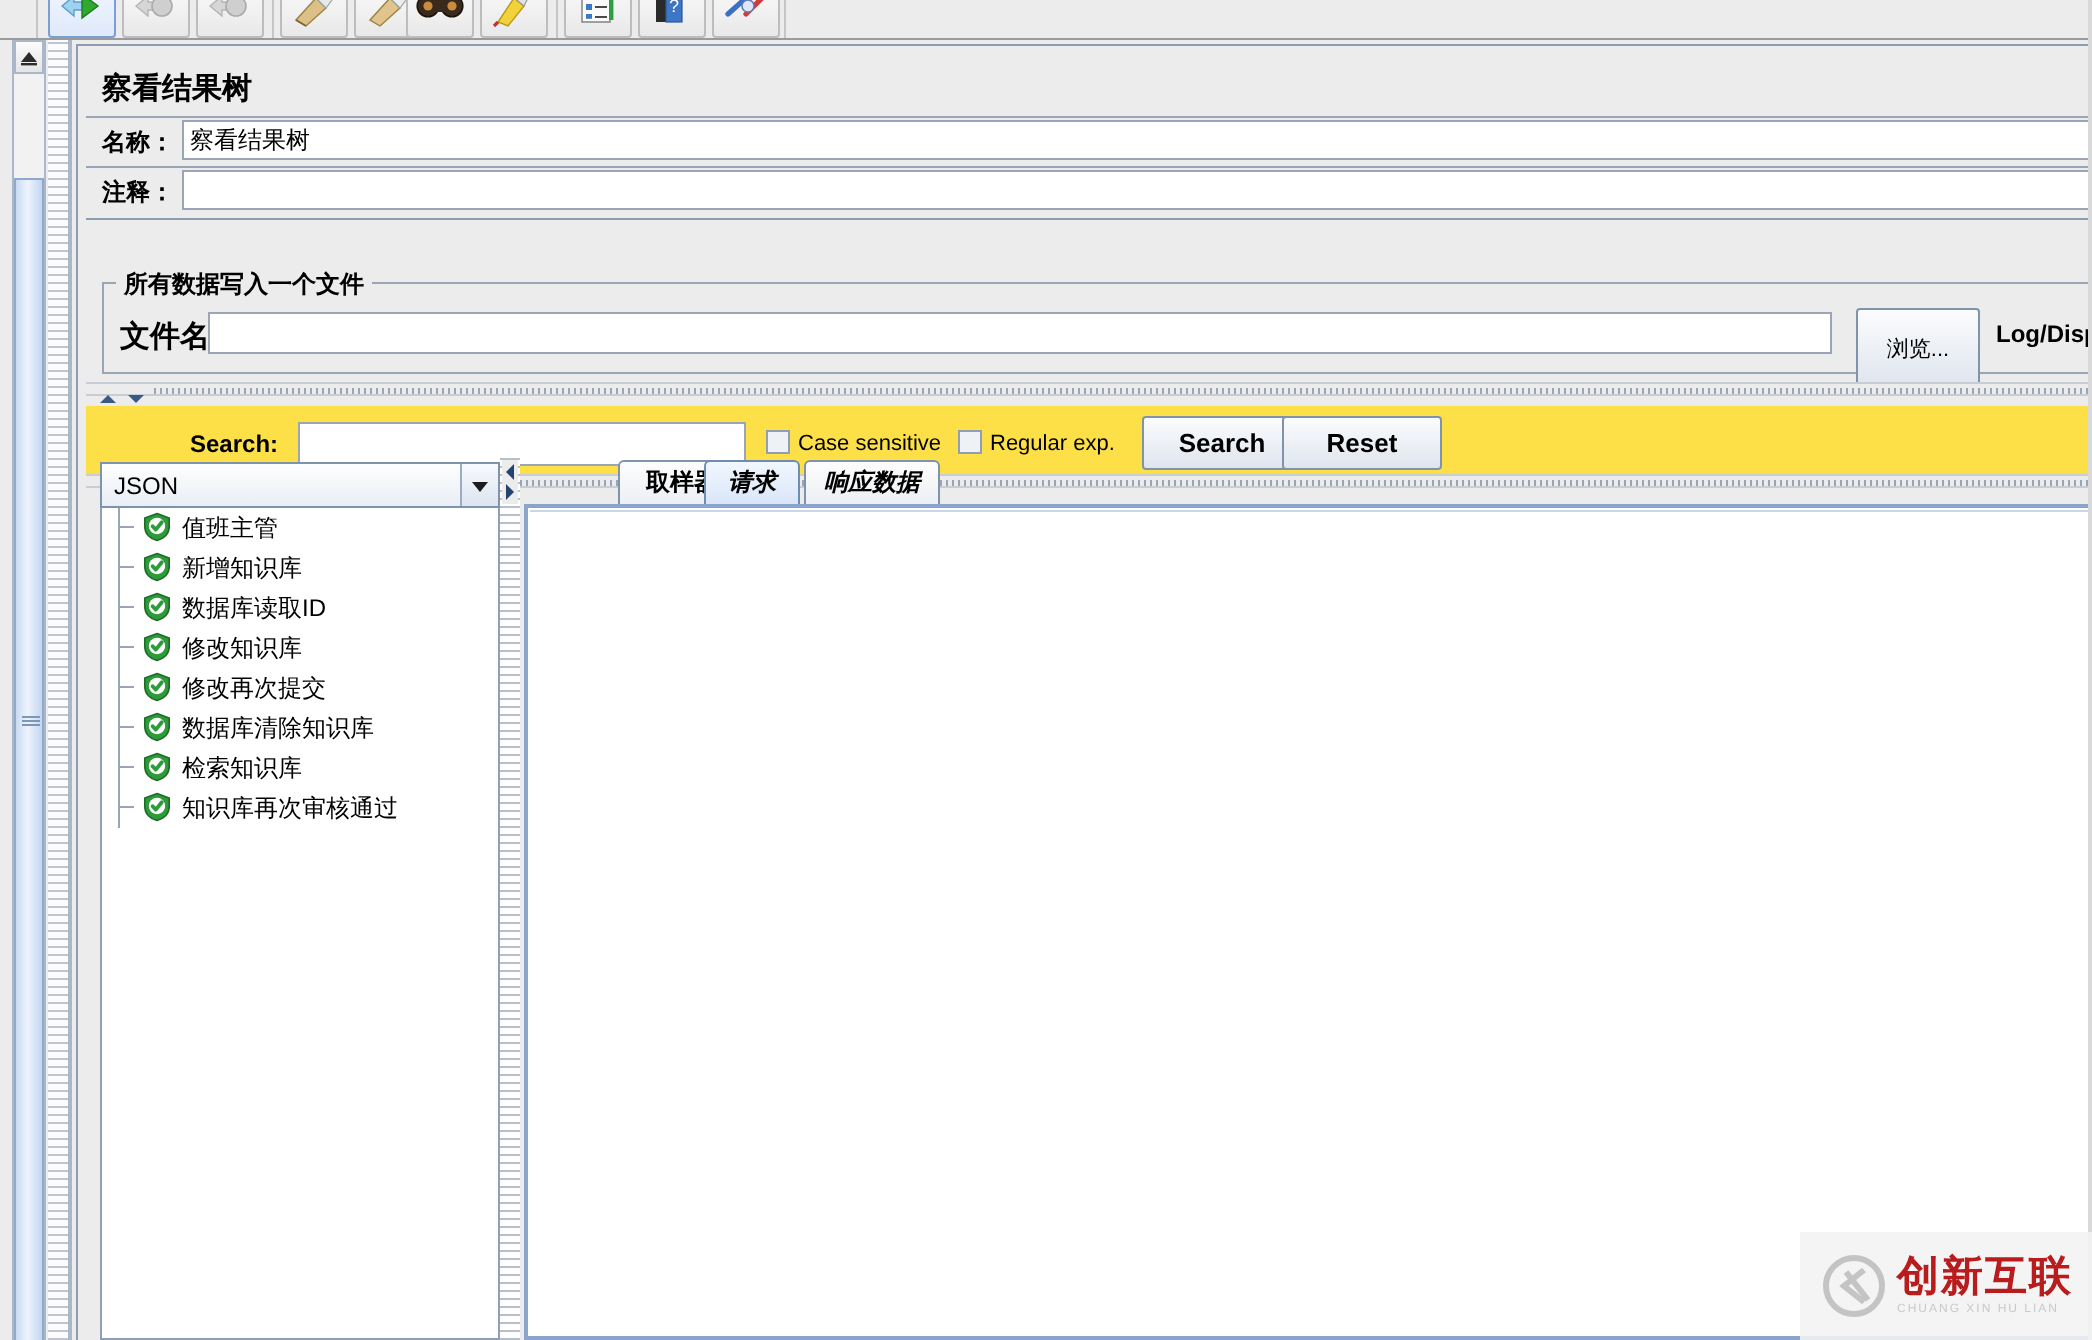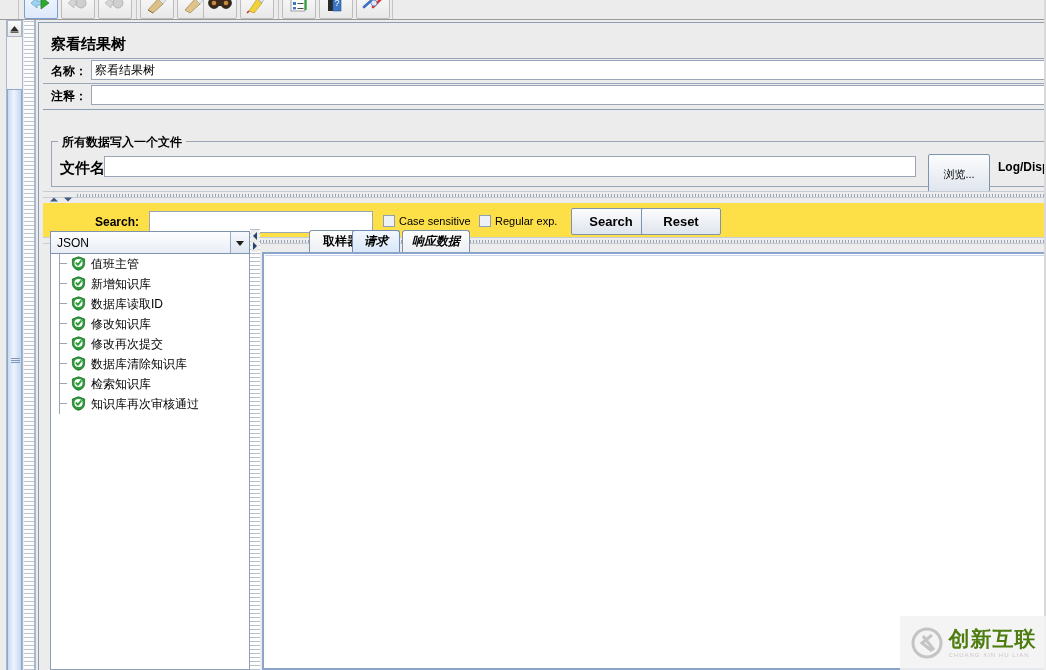--- a/index.html
+++ b/index.html
@@ -194,21 +194,21 @@
   .content-inner{position:absolute;left:1px;top:1px;right:0;bottom:0;background:#fff;border-top:1px solid #c9d6ea;}
 
   .rightedge{position:absolute;left:1044px;top:0;width:2px;height:670px;background:#d9d9d9;}
 
   
   .wm{
     position:absolute;left:900px;top:616px;width:146px;height:54px;
     background:rgba(242,242,242,0.88);
     display:flex;align-items:center;justify-content:center;
   }
-  .wm .wm-t{color:#4d7c0f;font-size:21px;font-weight:bold;letter-spacing:1px;line-height:1;}
+  .wm .wm-t{color:#b91c1c;font-size:21px;font-weight:bold;letter-spacing:1px;line-height:1;}
   .wm .wm-s{color:#c9c9c9;font-size:6px;letter-spacing:1px;margin-top:3px;}
 </style>
 </head>
 <body>
 
 <div class="root">
 
   <div class="toolbar">
     <div class="tb-sep" style="left:18px;"></div>
 

